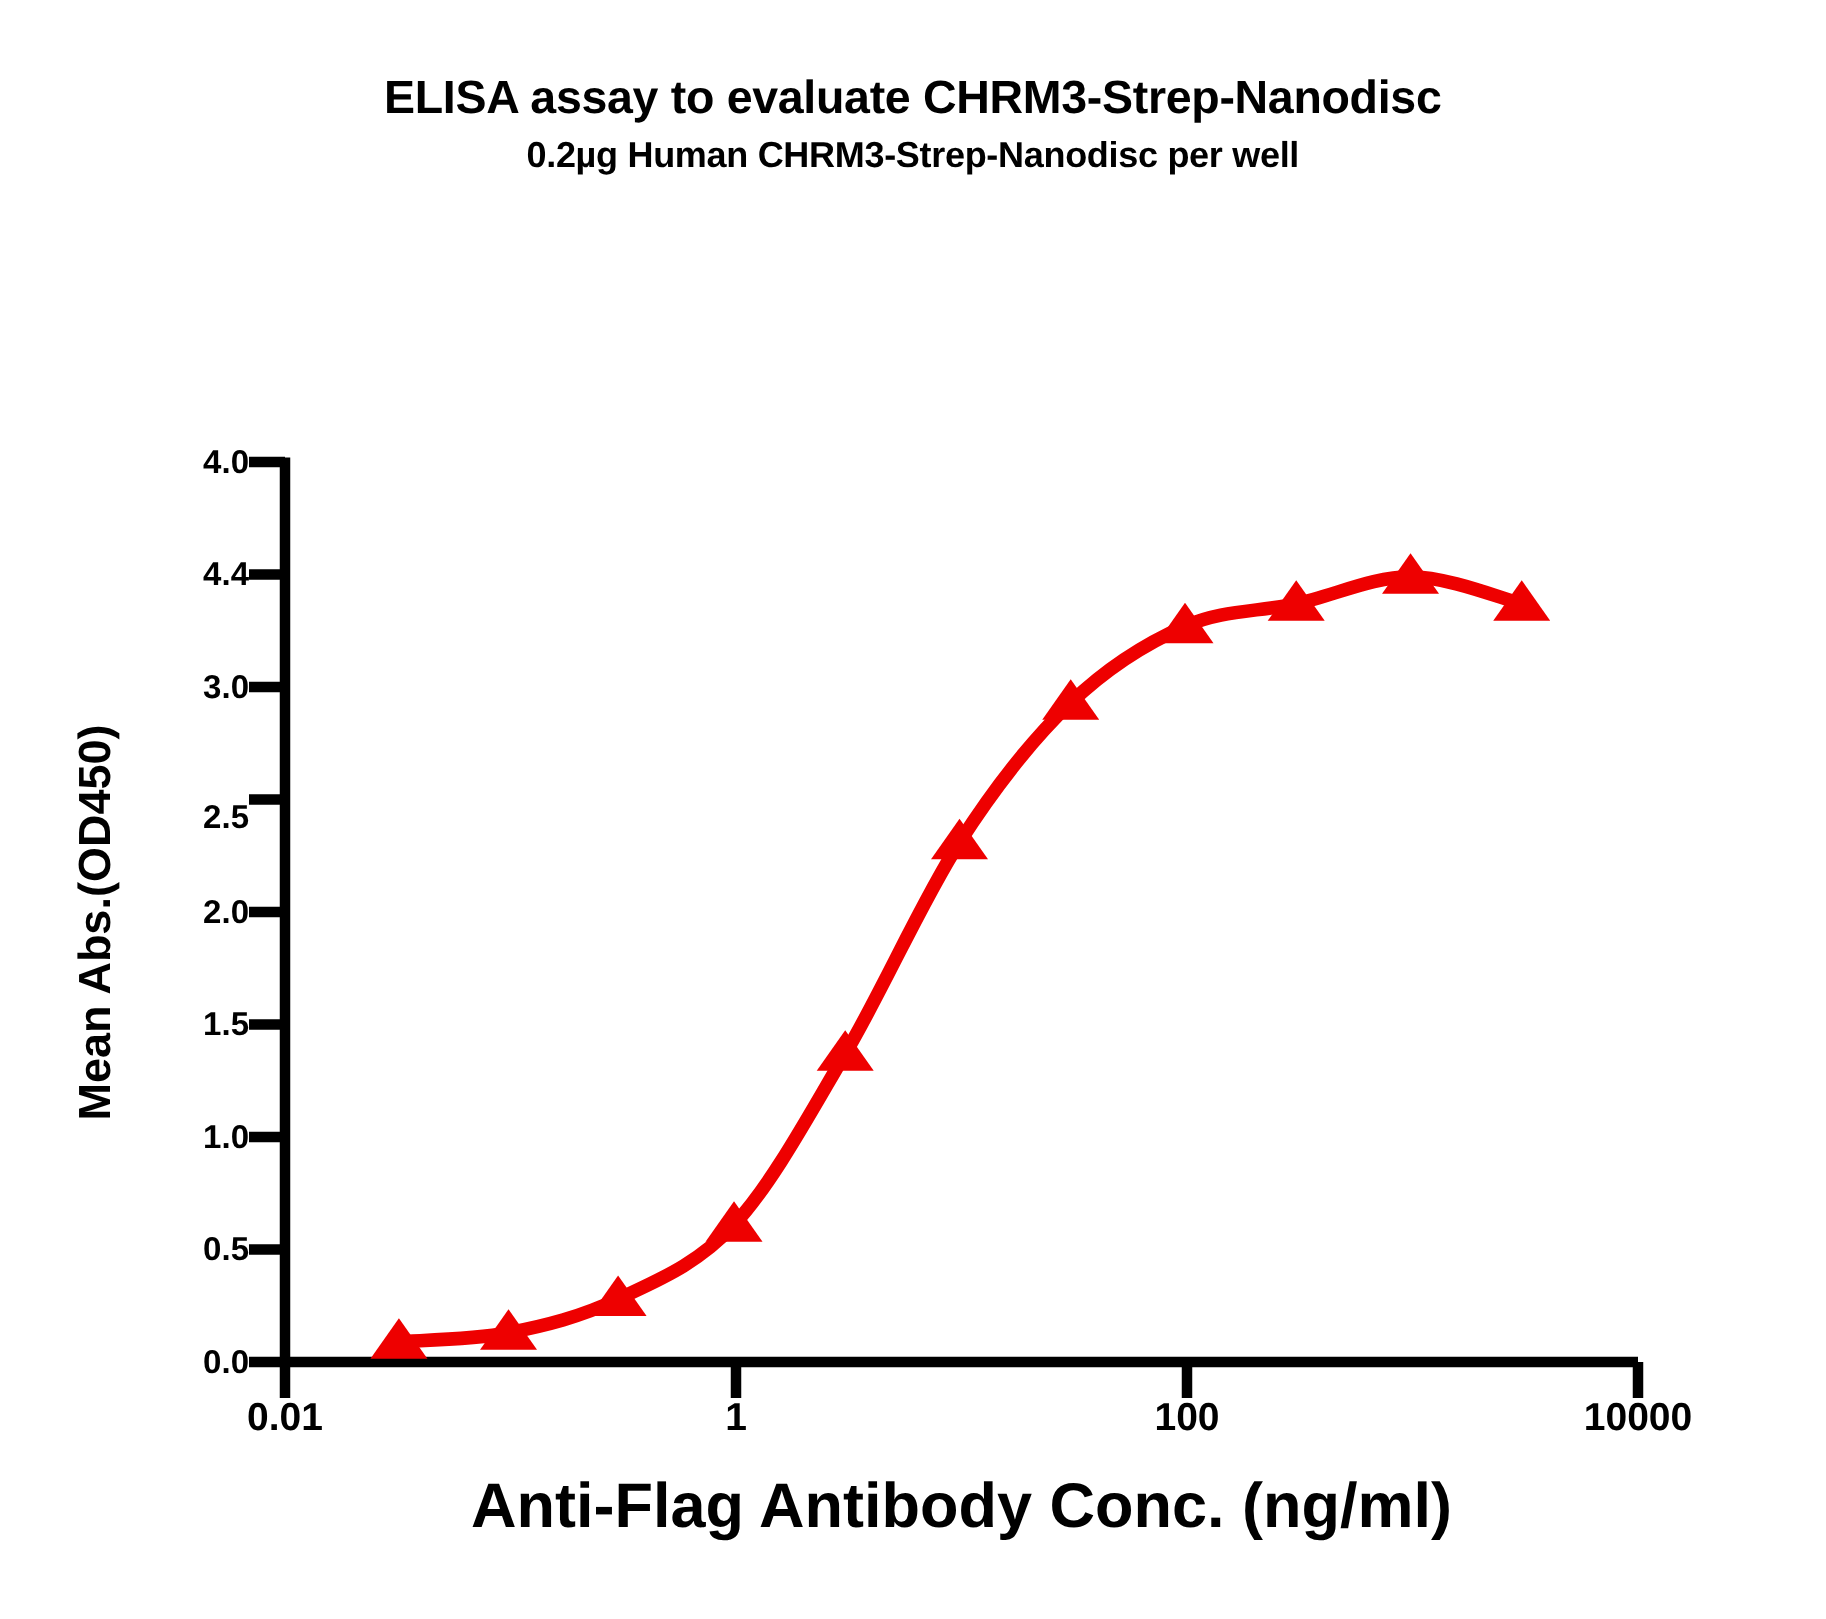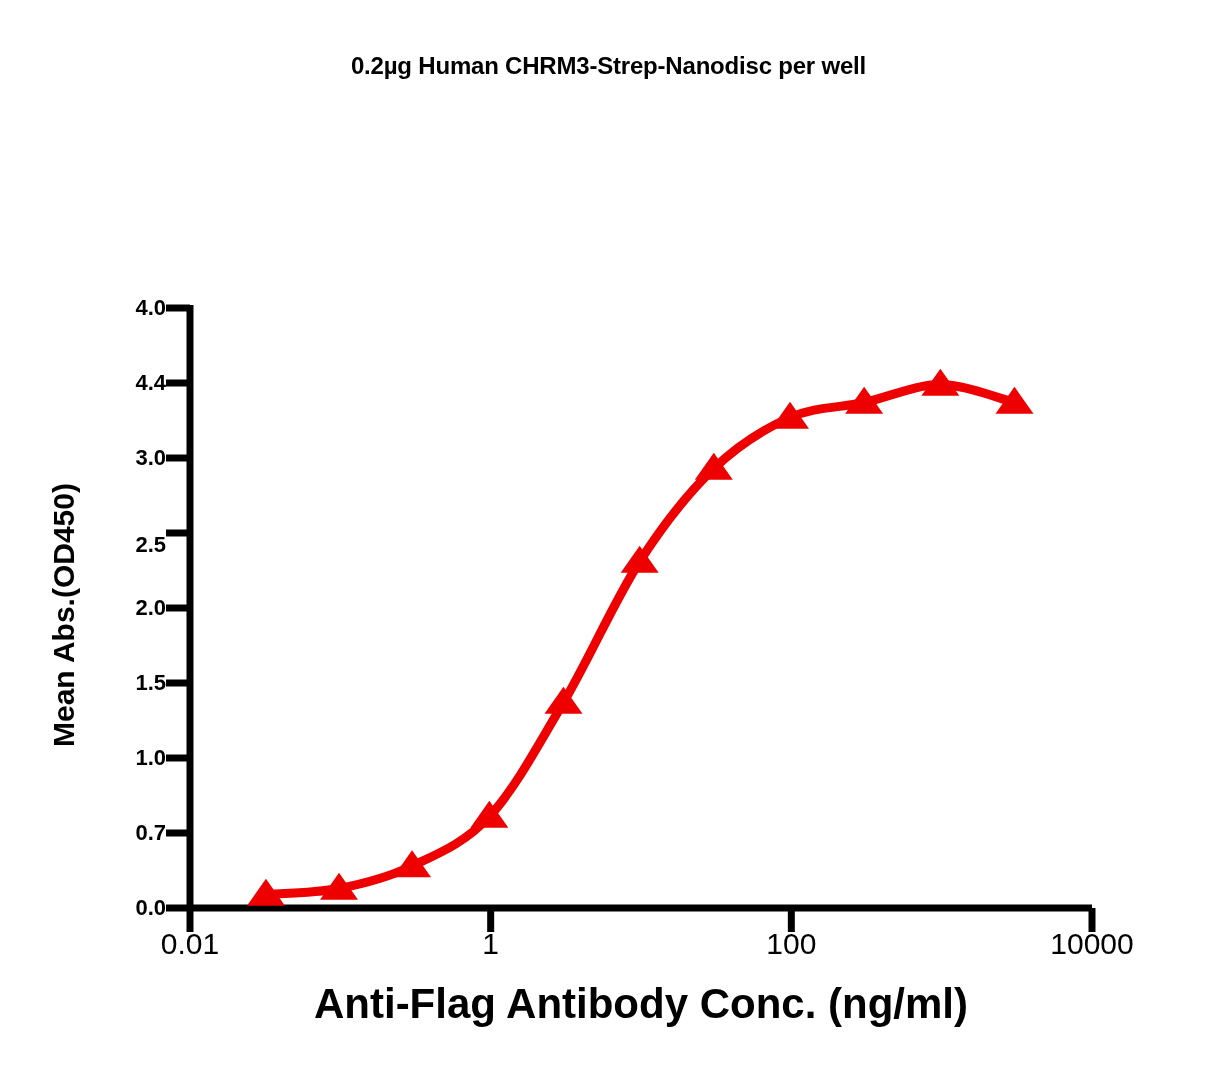--- a/index.html
+++ b/index.html
@@ -79,22 +79,22 @@
   }
 
   .xtick-wrap {
     position: absolute;
     top: 928px;
     width: 200px;
     margin-left: -100px;
     text-align: center;
   }
   .xtick-label {
-    font-size: 30px;
-    font-weight: normal;
+    font-size: 26px;
+    font-weight: bold;
     line-height: 32px;
     white-space: nowrap;
   }
 
   
   #y-axis-title {
     position: absolute;
     left: -176px;
     top: 598px;
     width: 480px;
@@ -115,20 +115,21 @@
     font-weight: bold;
     white-space: nowrap;
   }
 </style>
 </head>
 <body>
 
 <div id="figure">
 
   <div id="title-block">
+    <div id="chart-title">ELISA assay to evaluate CHRM3-Strep-Nanodisc</div>
     <div id="chart-subtitle">0.2µg Human CHRM3-Strep-Nanodisc per well</div>
   </div>
 
   <div id="plot-area">
 
     <svg id="plot-svg" width="1217" height="1079" viewBox="0 0 1217 1079">
       <g id="axis-group">
         <line id="y-axis-line" x1="190" y1="305" x2="190" y2="911" stroke="#000000" stroke-width="7"></line>
         <line id="x-axis-line" x1="187" y1="908" x2="1092" y2="908" stroke="#000000" stroke-width="7"></line>
       </g>
@@ -165,21 +166,21 @@
           <polygon points="940.347653379105 368.84, 921.347653379105 395.84, 959.347653379105 395.84" fill="#ee0000"></polygon>
           <polygon points="1014.4730758484668 386.84, 995.4730758484668 413.84, 1033.4730758484668 413.84" fill="#ee0000"></polygon>
         </g>
     </svg>
 
     <div id="ytick-label-group">
         <div class="ytick-wrap" style="top: 893px;">
           <div class="ytick-label">0.0</div>
         </div>
         <div class="ytick-wrap" style="top: 818px;">
-          <div class="ytick-label">0.7</div>
+          <div class="ytick-label">0.5</div>
         </div>
         <div class="ytick-wrap" style="top: 743px;">
           <div class="ytick-label">1.0</div>
         </div>
         <div class="ytick-wrap" style="top: 668px;">
           <div class="ytick-label">1.5</div>
         </div>
         <div class="ytick-wrap" style="top: 593px;">
           <div class="ytick-label">2.0</div>
         </div>

